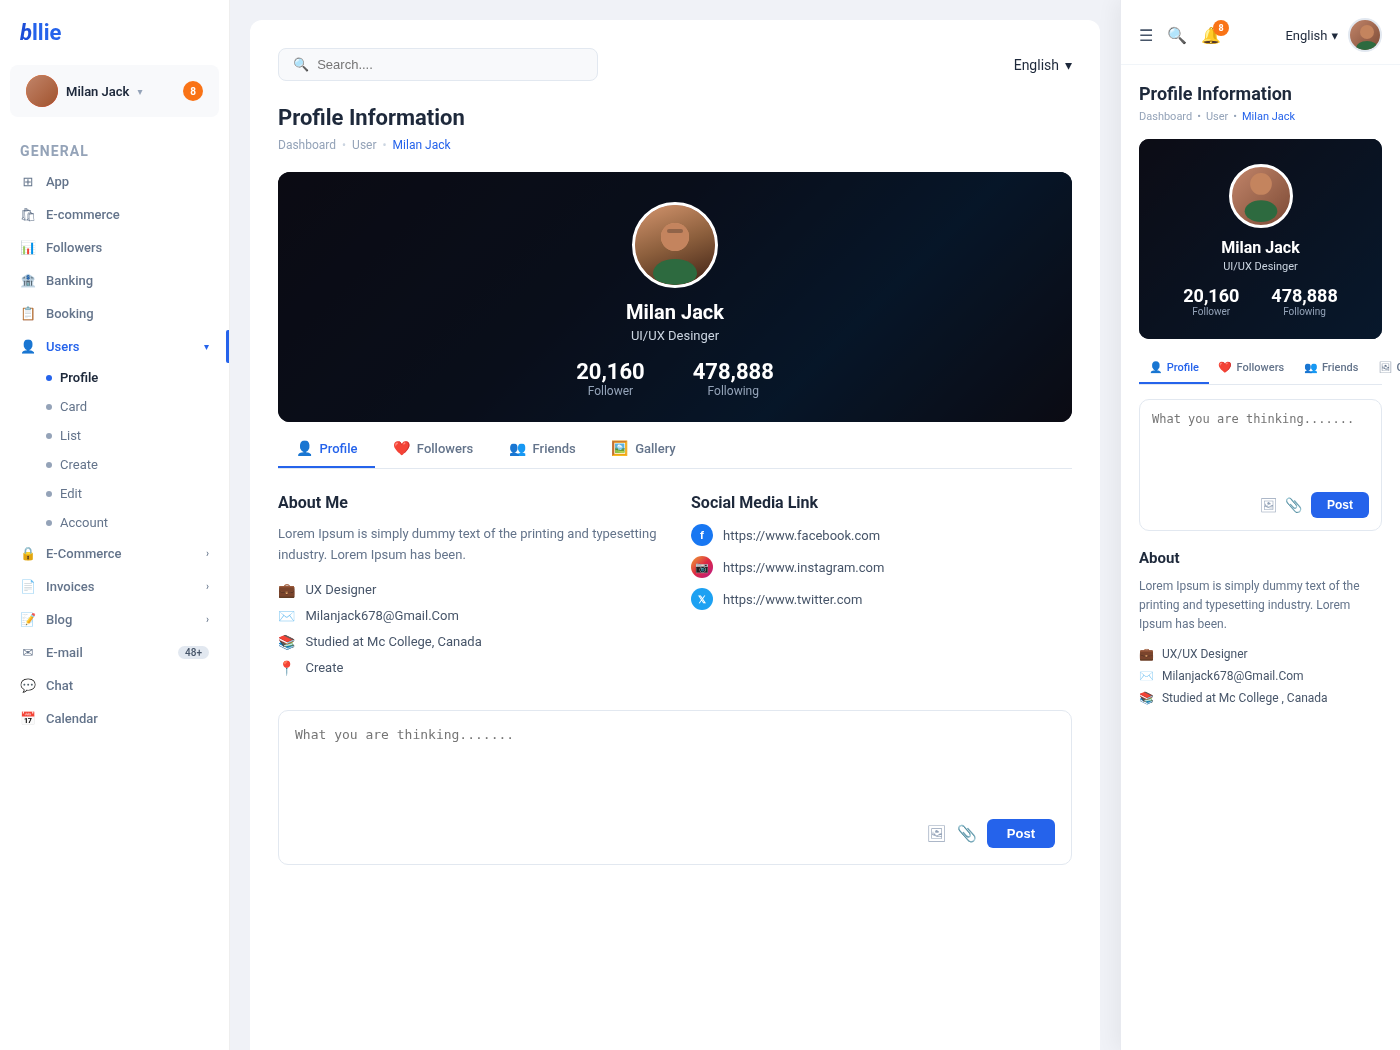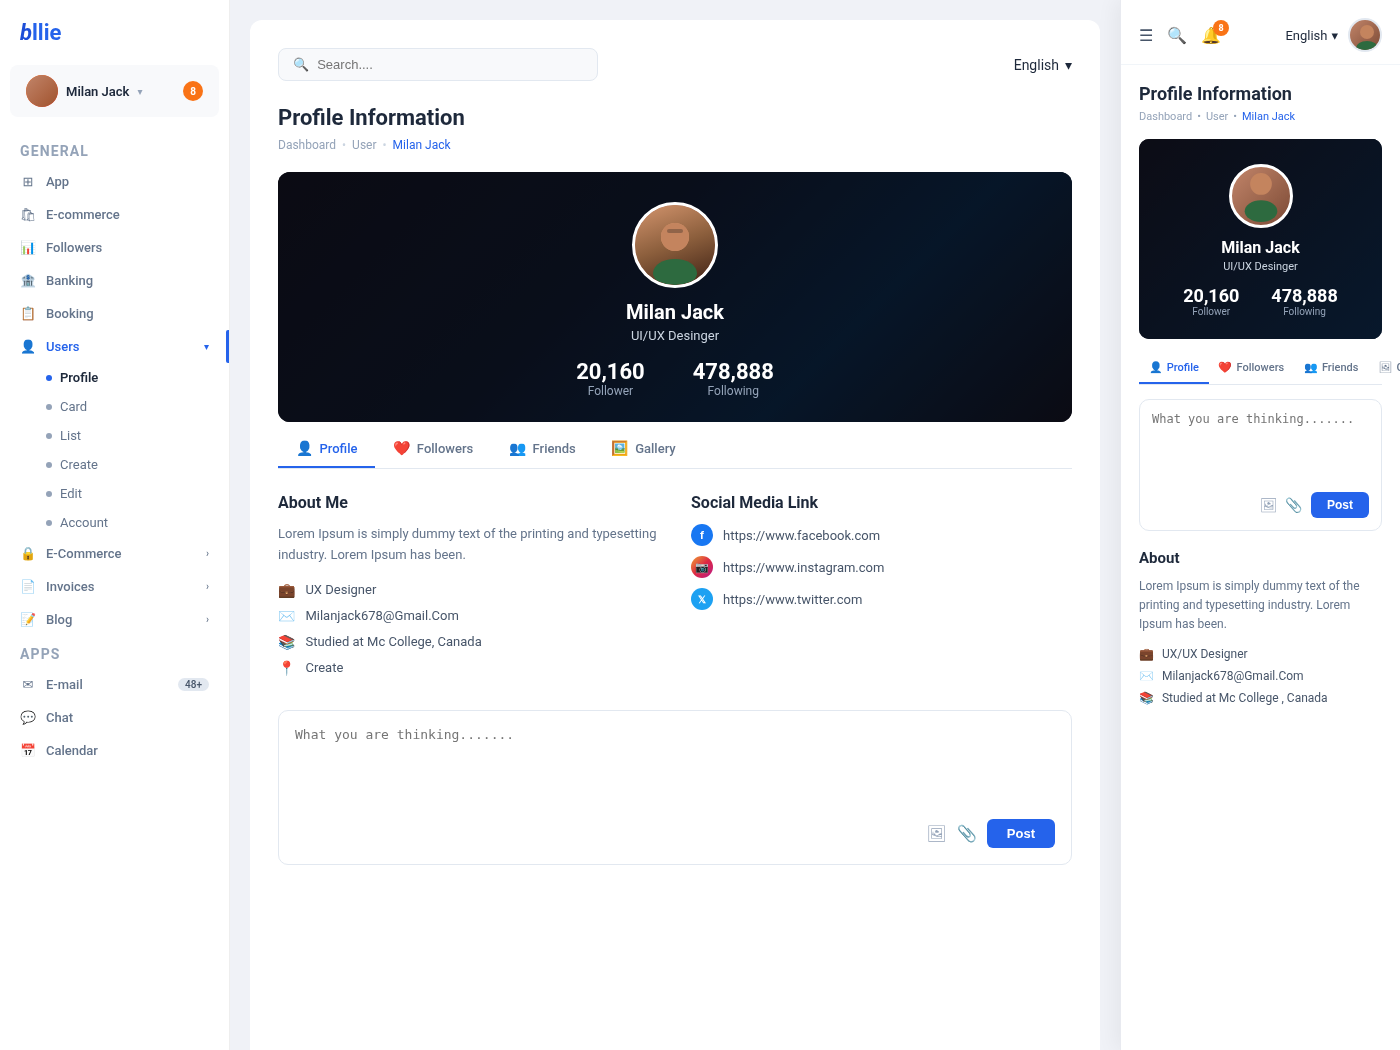--- a/index.html
+++ b/index.html
@@ -727,21 +727,20 @@
     <span class="icon">📄</span>
     <span>Invoices</span>
     <span class="chevron-right">›</span>
   </div>
   <div class="sidebar-item">
     <span class="icon">📝</span>
     <span>Blog</span>
     <span class="chevron-right">›</span>
   </div>
 
-  <div class="sidebar-section-label">APPS</div>
 
   <div class="sidebar-item">
     <span class="icon">✉</span>
     <span>E-mail</span>
     <span style="margin-left:auto; background:#e2e8f0; color:#475569; border-radius:10px; padding:1px 7px; font-size:10px;">48+</span>
   </div>
   <div class="sidebar-item">
     <span class="icon">💬</span>
     <span>Chat</span>
   </div>

